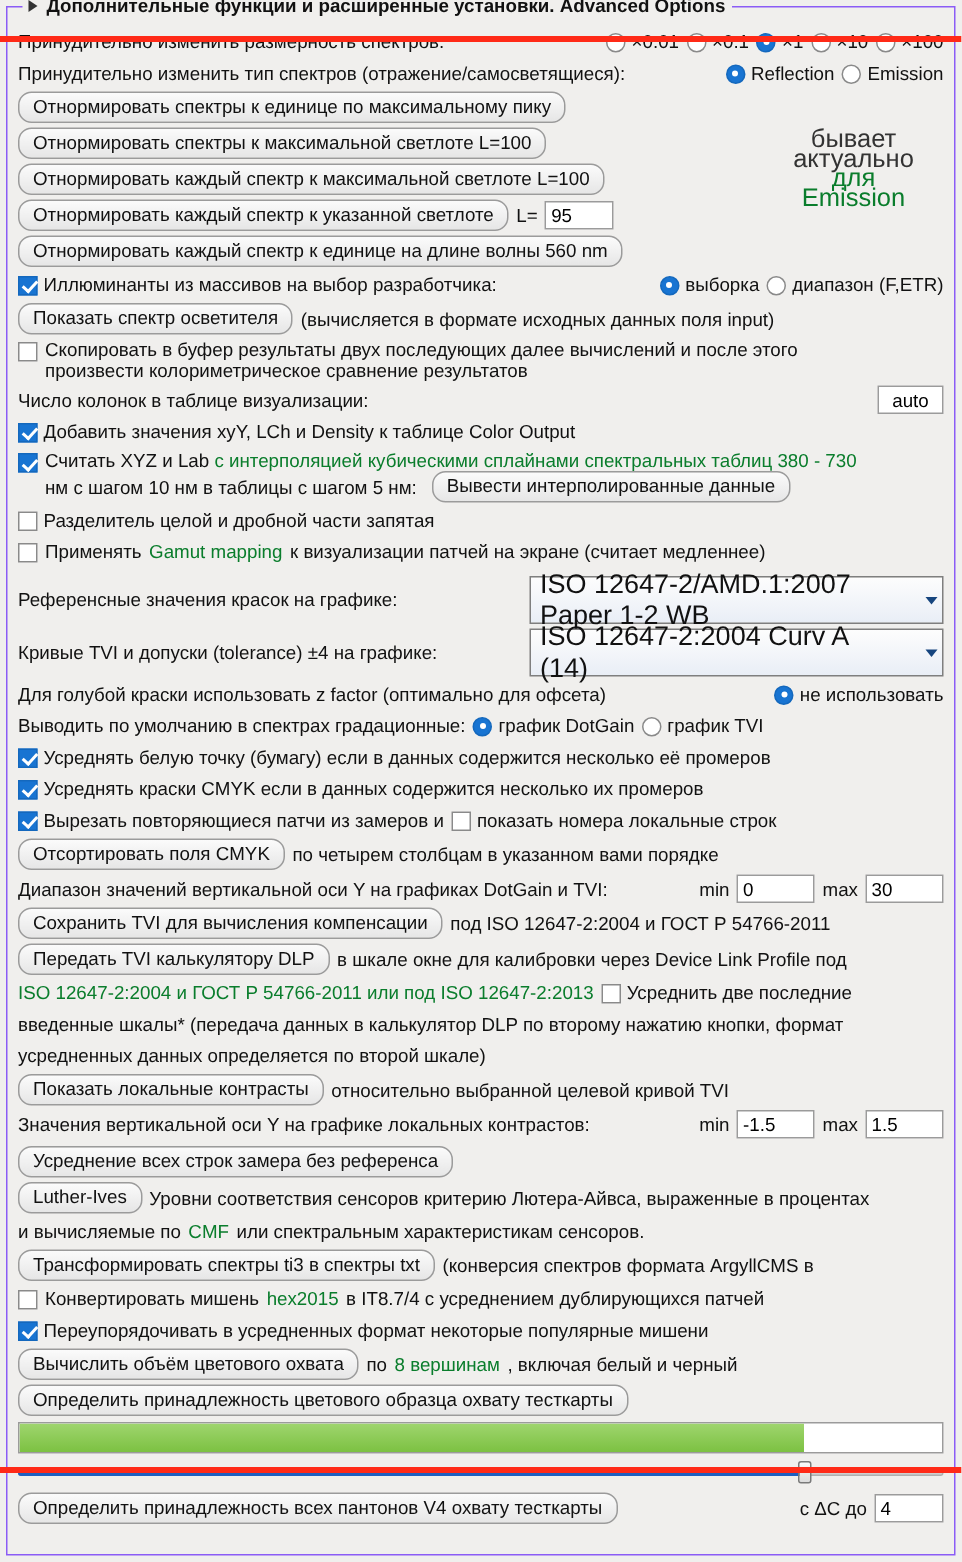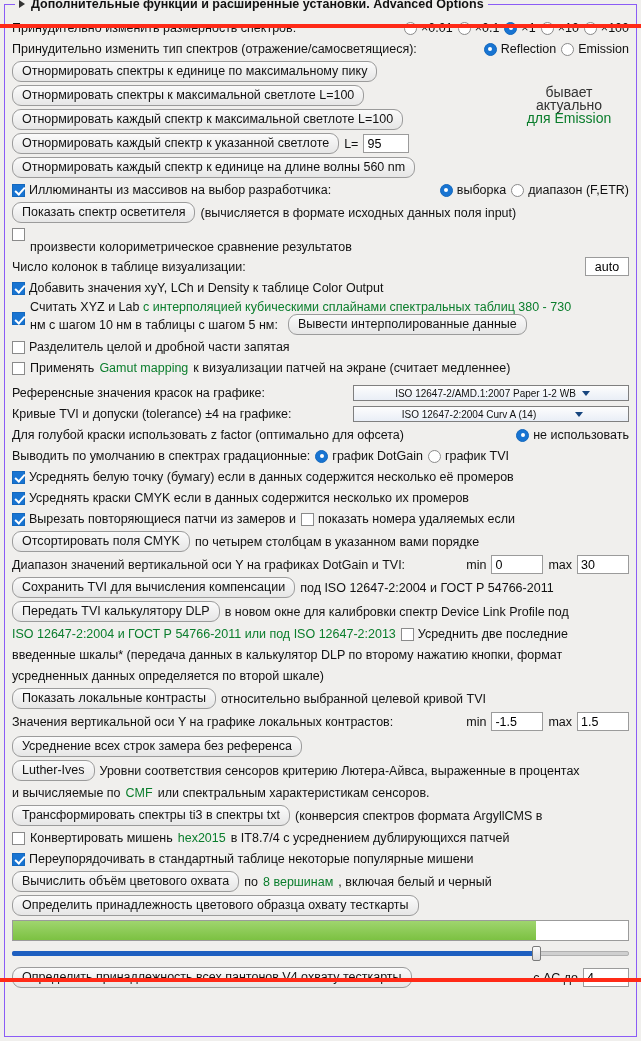--- a/index.html
+++ b/index.html
@@ -114,41 +114,41 @@
     position: absolute;
     left: 3.5px; top: 0.5px;
     width: 4px; height: 8px;
     border: solid #fff;
     border-width: 0 2px 2px 0;
     transform: rotate(42deg);
   }
   .sel-box {
     border: 1px solid #7f7f7f;
     background: linear-gradient(to bottom,#fdfdfd,#e9eef6);
-    height: 16px;
+    height: 32px;
     display: flex;
     align-items: center;
     justify-content: center;
     padding: 0 3px 0 6px;
-    font-size: 10px;
+    font-size: 18px;
     cursor: pointer;
   }
   .sel-box .arrow {
     width: 0; height: 0;
     border-left: 4px solid transparent;
     border-right: 4px solid transparent;
     border-top: 5px solid #16457e;
     margin-left: 6px;
   }
   .green { color: #0a7d2c; }
   .note-right {
     position: absolute;
     right: 12px;
     text-align: center;
-    font-size: 14px;
+    font-size: 17px;
     color: #333;
     line-height: 13px;
   }
   .hr-red {
     position: absolute;
     left: 0; width: 641px;
     height: 4px;
     background: #ff2a17;
   }
   .progress-wrap {
@@ -293,39 +293,39 @@
     </div>
 
     <div class="row">
       <button>Показать спектр осветителя</button>
       <span class="lbl">(вычисляется в формате исходных данных поля input)</span>
     </div>
 
     <div class="row" style="align-items:flex-start;">
       <span class="ctrl" style="margin-top:2px;"></span>
       <span>
-        <br>
+        <span>Скопировать в буфер результаты двух последующих далее вычислений и после этого</span><br>
         <span>произвести колориметрическое сравнение результатов</span>
       </span>
     </div>
 
     <div class="row">
       <span class="lbl">Число колонок в таблице визуализации:</span>
       <span class="grow"></span>
       <input type="text" style="width: 44px; text-align: center;" value="auto">
     </div>
 
     <div class="row">
       <span class="check">
           <span class="ctrl on-check"></span>
           <span>Добавить значения xyY, LCh и Density к таблице Color Output</span>
         </span>
     </div>
 
-    <div class="row" style="align-items:center;">
+    <div class="row" style="align-items:flex-start;">
       <span class="ctrl on-check" style="margin-top:2px;"></span>
       <span style="flex:1 1 auto;">
         <span>Считать XYZ и Lab</span>
         <span class="green">с интерполяцией кубическими сплайнами спектральных таблиц 380 - 730</span><br>
         <span style="display:inline-flex;align-items:center;gap:6px;width:100%;">
           <span>нм с шагом 10 нм в таблицы с шагом 5 нм:</span>
           <button style="margin-left:4px;">Вывести интерполированные данные</button>
         </span>
       </span>
     </div>
@@ -397,21 +397,21 @@
           <span>Усреднять краски CMYK если в данных содержится несколько их промеров</span>
         </span>
     </div>
     <div class="row">
       <span class="check">
           <span class="ctrl on-check"></span>
           <span>Вырезать повторяющиеся патчи из замеров и</span>
         </span>
       <span class="check">
           <span class="ctrl"></span>
-          <span>показать номера удаляемых если</span>
+          <span>показать номера локальные строк</span>
         </span>
     </div>
 
     <div class="row">
       <button>Отсортировать поля CMYK</button>
       <span class="lbl">по четырем столбцам в указанном вами порядке</span>
     </div>
 
     <div class="row">
       <span class="lbl">Диапазон значений вертикальной оси Y на графиках DotGain и TVI:</span>
@@ -422,21 +422,21 @@
       <input type="text" style="width: 52px;" value="30">
     </div>
 
     <div class="row">
       <button>Сохранить TVI для вычисления компенсации</button>
       <span class="lbl">под ISO 12647-2:2004 и ГОСТ Р 54766-2011</span>
     </div>
 
     <div class="row">
       <button>Передать TVI калькулятору DLP</button>
-      <span class="lbl">в новом окне для калибровки спектр Device Link Profile под</span>
+      <span class="lbl">в шкале окне для калибровки через Device Link Profile под</span>
     </div>
     <div class="row">
       <span class="green">ISO 12647-2:2004 и ГОСТ Р 54766-2011 или под ISO 12647-2:2013</span>
       <span class="check">
           <span class="ctrl"></span>
           <span>Усреднить две последние</span>
         </span>
     </div>
     <div class="row">
       <span class="lbl">введенные шкалы* (передача данных в калькулятор DLP по второму нажатию кнопки, формат</span>
@@ -481,21 +481,21 @@
     <div class="row">
       <span class="ctrl"></span>
       <span>Конвертировать мишень</span>
       <span class="green">hex2015</span>
       <span>в IT8.7/4 с усреднением дублирующихся патчей</span>
     </div>
 
     <div class="row">
       <span class="check">
           <span class="ctrl on-check"></span>
-          <span>Переупорядочивать в стандартный таблице некоторые популярные мишени</span>
+          <span>Переупорядочивать в усредненных формат некоторые популярные мишени</span>
         </span>
     </div>
 
     <div class="row">
       <button>Вычислить объём цветового охвата</button>
       <span>по</span>
       <span class="green">8 вершинам</span>
       <span>, включая белый и черный</span>
     </div>
 

